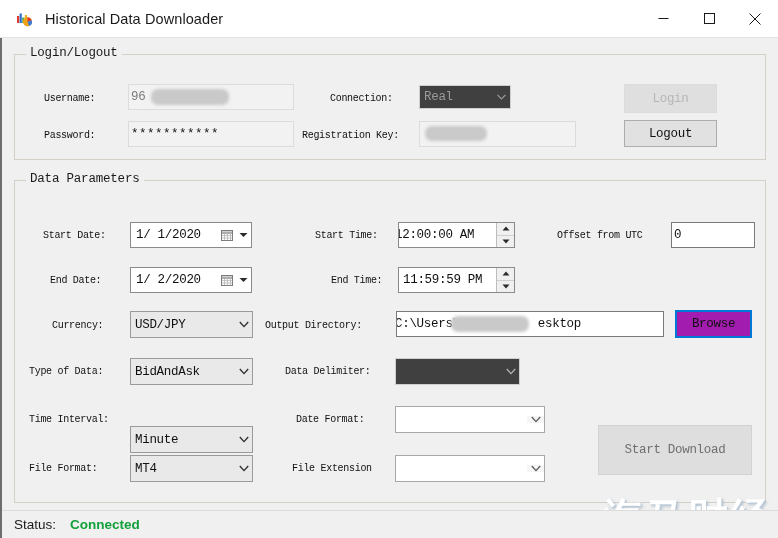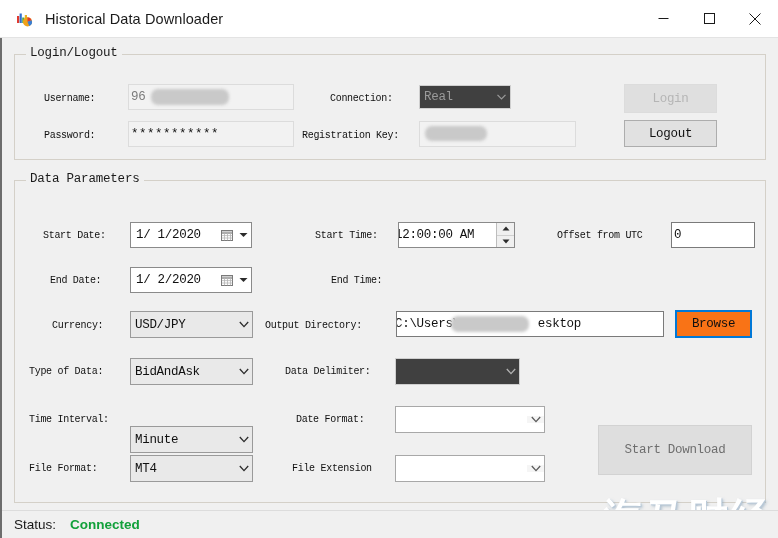--- a/index.html
+++ b/index.html
@@ -200,21 +200,21 @@
     align-items: center;
     justify-content: center;
     font-family: "Liberation Mono", monospace;
     font-size: 12.5px;
     color: #101010;
     letter-spacing: -0.3px;
     white-space: nowrap;
   }
   .btn.focus {
     border: 2px solid #0078d7;
-    background: #f97316;
+    background: #a21caf;
   }
   .btn.disabled {
     background: #dfdfdf;
     border: 1px solid #dcdcdc;
     color: #b5b5b5;
   }
   .btn.big-disabled {
     background: #dedede;
     border: 1px solid #d2d2d2;
     color: #6e6e6e;
@@ -420,20 +420,35 @@
         </svg>
       </span>
       <span class="darrow">
         <svg width="9" height="6" viewBox="0 0 9 6">
             <path d="M0.5 1 L4.5 5 L8.5 1 Z" fill="#2b2b2b"></path>
           </svg>
       </span>
     </div>
 
     <div class="lbl" style="left:329px; top:236px;">End Time:</div>
+    <div class="spin" style="left:396px; top:229px; width:117px; height:26px;">
+      <span class="sval" style="padding-left:4px;">11:59:59 PM</span>
+      <span class="sbtns">
+        <span class="sbtn">
+          <svg width="8" height="5" viewBox="0 0 8 5">
+              <path d="M4 0.5 L7.5 4.5 L0.5 4.5 Z" fill="#2b2b2b"></path>
+            </svg>
+        </span>
+        <span class="sbtn">
+          <svg width="8" height="5" viewBox="0 0 8 5">
+              <path d="M4 4.5 L0.5 0.5 L7.5 0.5 Z" fill="#2b2b2b"></path>
+            </svg>
+        </span>
+      </span>
+    </div>
 
     <div class="lbl" style="left:50px; top:281px;">Currency:</div>
     <div class="combo" style="left:128px; top:273px; width:123px; height:27px;">
       <span class="cval">USD/JPY</span>
       <span class="carrow">
         <svg width="10" height="7" viewBox="0 0 10 7">
             <path d="M0.8 1 L5 5.6 L9.2 1" fill="none" stroke="#2b2b2b" stroke-width="1.3"></path>
           </svg>
       </span>
     </div>

